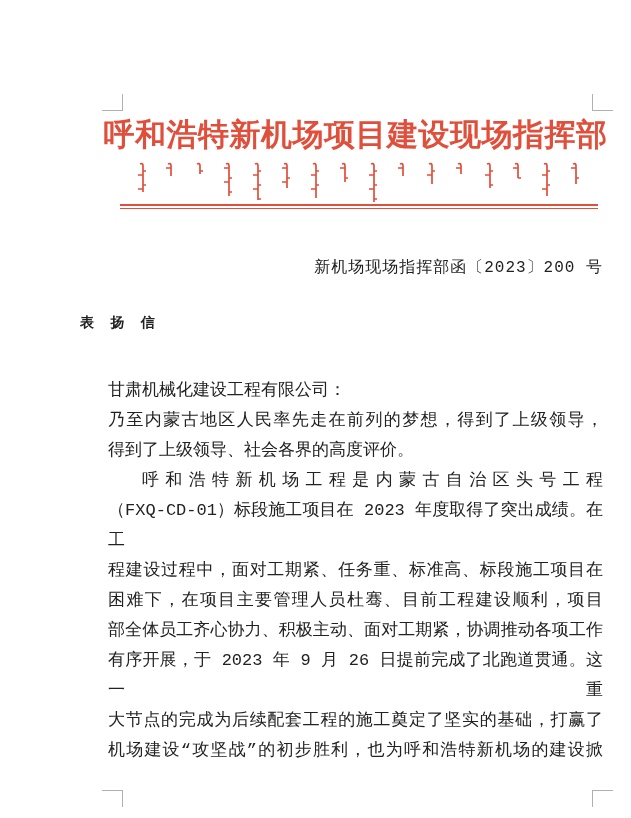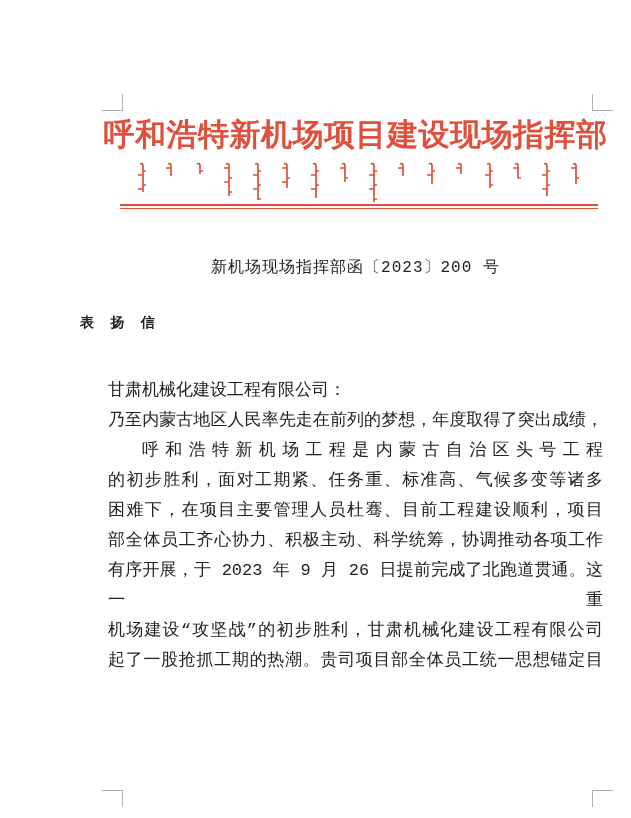--- a/index.html
+++ b/index.html
@@ -45,21 +45,21 @@
   }
   .red-rule{
     margin:2px 73px 0 80px;
     height:1.5px;
     border-top:2px solid var(--red);
     border-bottom:1.5px solid var(--red);
   }
   .doc-number{
     margin:48px 68px 0;
     line-height:22px;
-    text-align:center;
+    text-align:right;
     font-size:16px;
     letter-spacing:1px;
   }
   .letter-title{
     margin-top:30px;
     line-height:28px;
     font-size:14px;
     font-weight:bold;
     letter-spacing:4px;
     padding-left:40px;
@@ -148,24 +148,26 @@
 
   <div class="red-rule"></div>
 
   <div class="doc-number">新机场现场指挥部函〔2023〕200 号</div>
 
   <div class="letter-title">表 扬 信</div>
 
   <div class="body-text">
     <div class="body-line no-stretch">甘肃机械化建设工程有限公司：</div>
     <div id="paragraphs">
-        <div class="body-line">乃至内蒙古地区人民率先走在前列的梦想，年度取得了突出成绩，</div>
+        <div class="body-line">乃至内蒙古地区人民率先走在前列的梦想，得到了上级领导，</div>
+        <div class="body-line no-stretch">得到了上级领导、社会各界的高度评价。</div>
         <div class="body-line indent">呼和浩特新机场工程是内蒙古自治区头号工程</div>
-        <div class="body-line">的初步胜利，面对工期紧、任务重、标准高、气候多变等诸多</div>
+        <div class="body-line">（FXQ-CD-01）标段施工项目在 2023 年度取得了突出成绩。在工</div>
+        <div class="body-line">程建设过程中，面对工期紧、任务重、标准高、标段施工项目在</div>
         <div class="body-line">困难下，在项目主要管理人员杜骞、目前工程建设顺利，项目</div>
-        <div class="body-line">部全体员工齐心协力、积极主动、科学统筹，协调推动各项工作</div>
+        <div class="body-line">部全体员工齐心协力、积极主动、面对工期紧，协调推动各项工作</div>
         <div class="body-line">有序开展，于 2023 年 9 月 26 日提前完成了北跑道贯通。这一重</div>
-        <div class="body-line">机场建设“攻坚战”的初步胜利，甘肃机械化建设工程有限公司</div>
-        <div class="body-line">起了一股抢抓工期的热潮。贵司项目部全体员工统一思想锚定目</div>
+        <div class="body-line">大节点的完成为后续配套工程的施工奠定了坚实的基础，打赢了</div>
+        <div class="body-line">机场建设“攻坚战”的初步胜利，也为呼和浩特新机场的建设掀</div>
       </div>
   </div>
 
 </div>
 
 </body></html>

